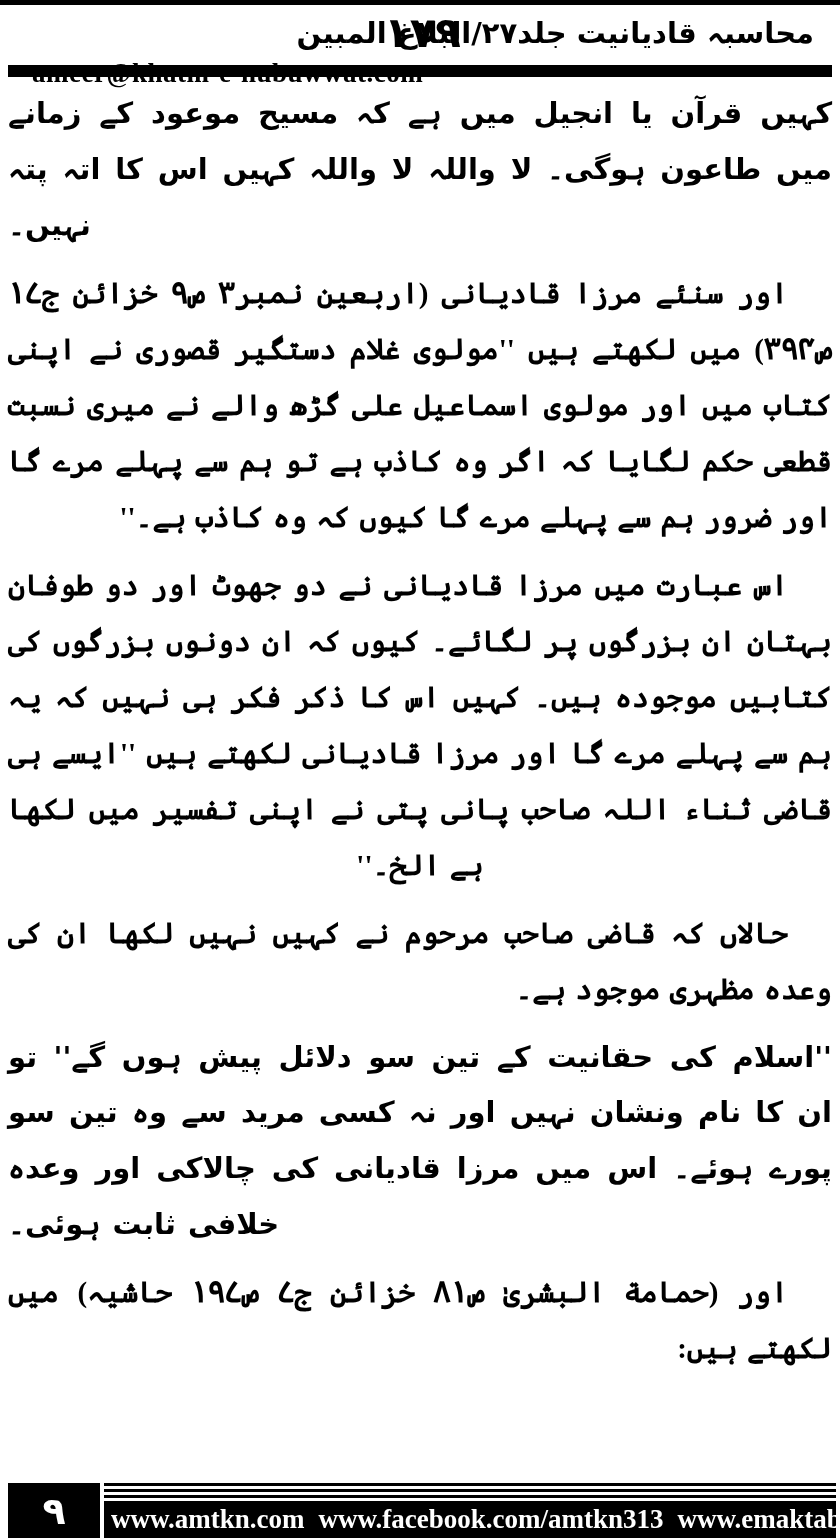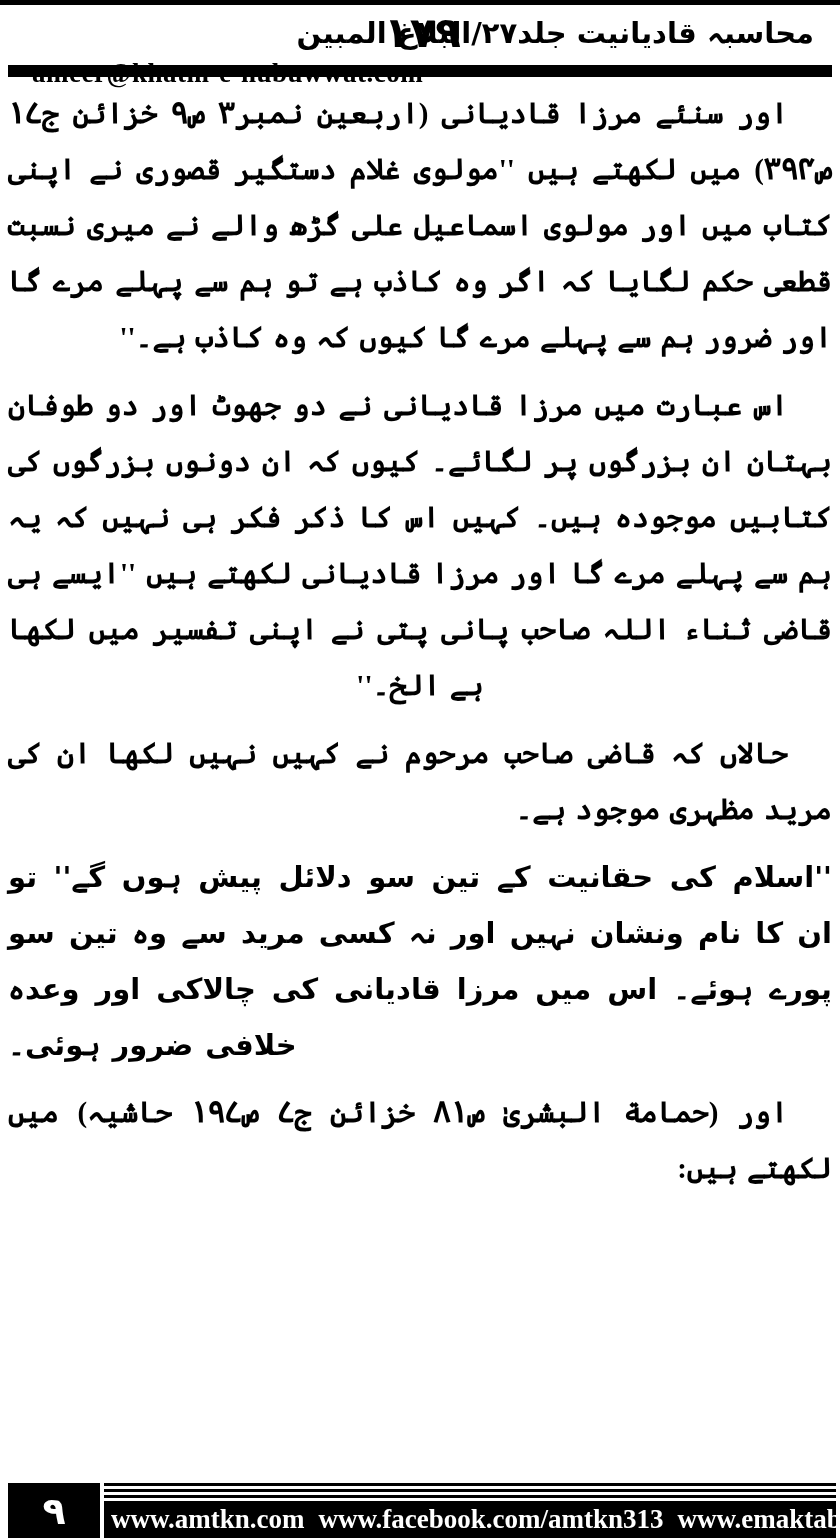--- a/index.html
+++ b/index.html
@@ -84,24 +84,25 @@
 
 <header>
   <span class="hdr-email">ameer@khatm-e-nubuwwat.com</span>
   <span class="hdr-pageno">۱۷۹</span>
   <span class="hdr-title">محاسبہ قادیانیت جلد۲۷/البلاغ المبین</span>
 </header>
 
 <div class="header-rule"></div>
 
 <main class="page-body" id="body-paragraphs">
+    <p class="para last-left" dir="rtl"><span class="urdu">کہیں قرآن یا انجیل میں ہے کہ مسیح موعود کے زمانے میں طاعون ہوگی۔ لا واللہ لا واللہ کہیں اس کا اتہ پتہ نہیں۔</span></p>
     <p class="para indent" dir="rtl"><span class="urdu">اور سنئے مرزا قادیانی (اربعین نمبر۳ ص۹ خزائن ج۱۷ ص۳۹۴) میں لکھتے ہیں ''مولوی غلام دستگیر قصوری نے اپنی کتاب میں اور مولوی اسماعیل علی گڑھ والے نے میری نسبت قطعی حکم لگایا کہ اگر وہ کاذب ہے تو ہم سے پہلے مرے گا اور ضرور ہم سے پہلے مرے گا کیوں کہ وہ کاذب ہے۔''</span></p>
     <p class="para indent last-center" dir="rtl"><span class="urdu">اس عبارت میں مرزا قادیانی نے دو جھوٹ اور دو طوفان بہتان ان بزرگوں پر لگائے۔ کیوں کہ ان دونوں بزرگوں کی کتابیں موجودہ ہیں۔ کہیں اس کا ذکر فکر ہی نہیں کہ یہ ہم سے پہلے مرے گا اور مرزا قادیانی لکھتے ہیں ''ایسے ہی قاضی ثناء اللہ صاحب پانی پتی نے اپنی تفسیر میں لکھا ہے الخ۔''</span></p>
-    <p class="para indent" dir="rtl"><span class="urdu">حالاں کہ قاضی صاحب مرحوم نے کہیں نہیں لکھا ان کی مرید مظہری موجود ہے۔</span></p>
-    <p class="para last-left" dir="rtl"><span class="urdu">''اسلام کی حقانیت کے تین سو دلائل پیش ہوں گے'' تو ان کا نام ونشان نہیں اور نہ کسی مرید سے وہ تین سو پورے ہوئے۔ اس میں مرزا قادیانی کی چالاکی اور وعدہ خلافی ضرور ہوئی۔</span></p>
+    <p class="para indent" dir="rtl"><span class="urdu">حالاں کہ قاضی صاحب مرحوم نے کہیں نہیں لکھا ان کی وعدہ مظہری موجود ہے۔</span></p>
+    <p class="para last-left" dir="rtl"><span class="urdu">''اسلام کی حقانیت کے تین سو دلائل پیش ہوں گے'' تو ان کا نام ونشان نہیں اور نہ کسی مرید سے وہ تین سو پورے ہوئے۔ اس میں مرزا قادیانی کی چالاکی اور وعدہ خلافی ثابت ہوئی۔</span></p>
     <p class="para indent" dir="rtl"><span class="urdu">اور (حمامة البشریٰ ص۸۱ خزائن ج۷ ص۱۹۷ حاشیہ) میں لکھتے ہیں:</span></p>
   </main>
 
 <footer>
   <div class="foot-page">۹</div>
   <div class="foot-bar">
     <div class="stripes">
       <div class="stripe"></div>
       <div class="stripe"></div>
       <div class="stripe"></div>

